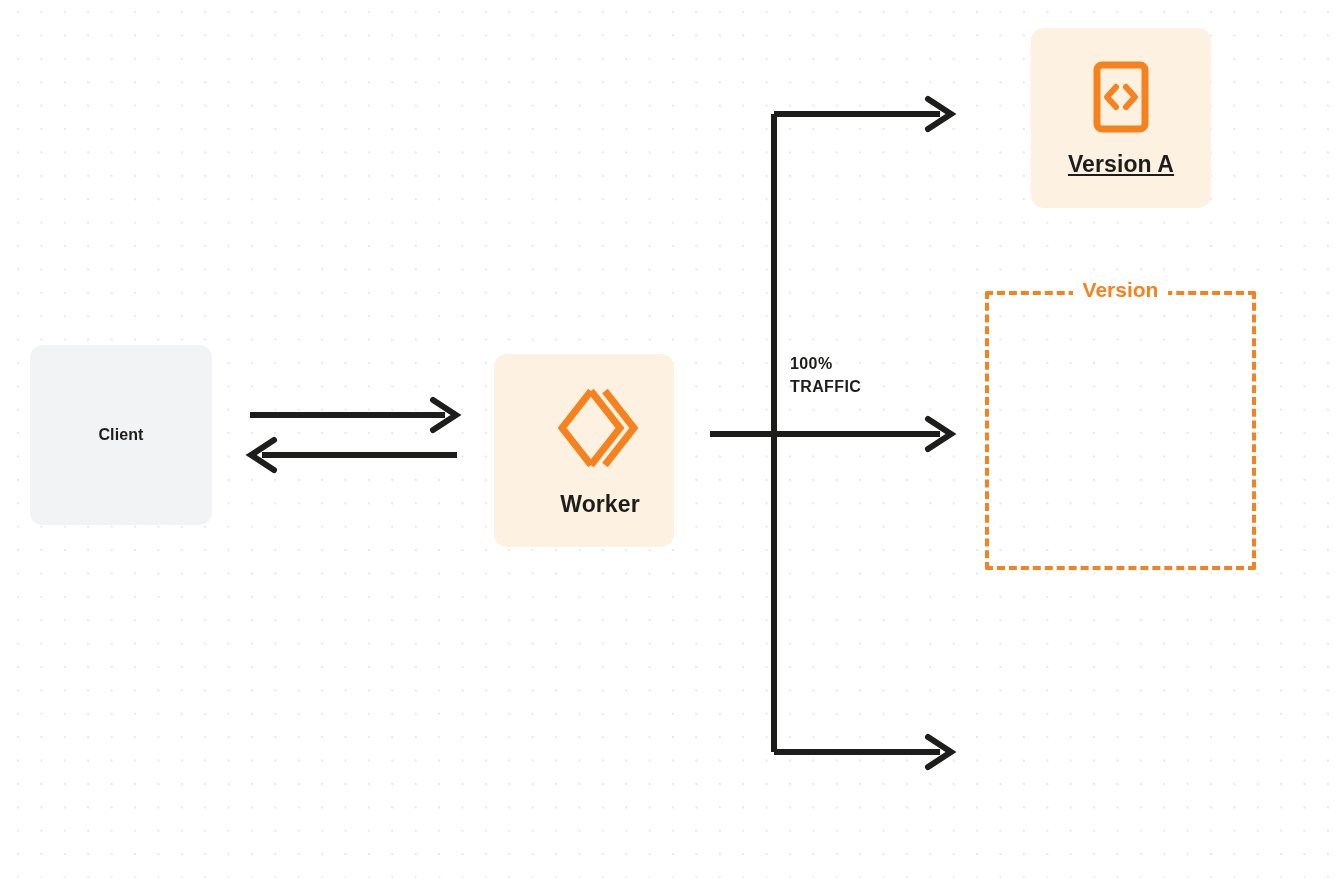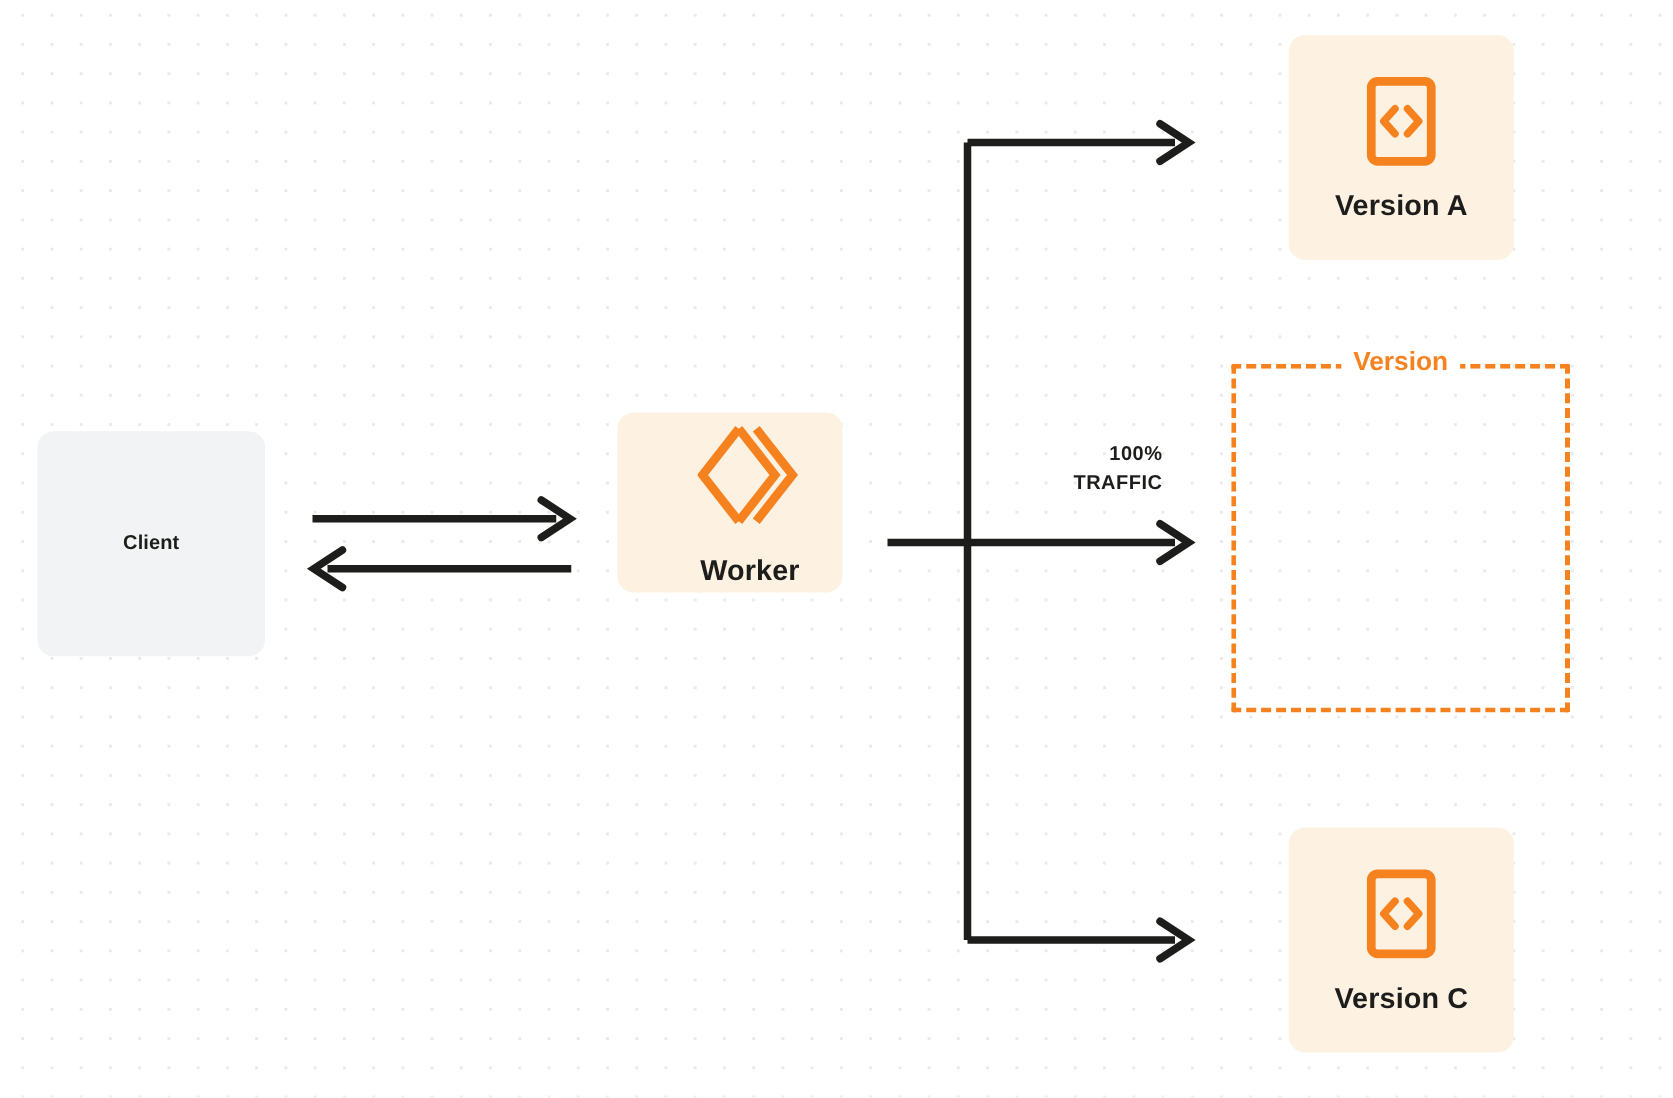--- a/index.html
+++ b/index.html
@@ -39,23 +39,23 @@
   .node-client {
     left: 30px;
     top: 345px;
     width: 182px;
     height: 180px;
     background: #f2f3f4;
   }
 
   .node-worker {
     left: 494px;
-    top: 330px;
+    top: 354px;
     width: 180px;
-    height: 144px;
+    height: 193px;
     background: #fdf1e2;
     padding-left: 32px;
   }
 
   .node-version {
     width: 180px;
     height: 180px;
     background: #fdf1e2;
     left: 1031px;
   }
@@ -67,21 +67,21 @@
   .node-label {
     font-size: 23px;
     font-weight: bold;
     color: #1d1d1b;
     letter-spacing: 0.1px;
     line-height: 1;
   }
 
   .node-client .node-label { font-size: 16px; }
   .node-worker .node-label { margin-top: 22px; }
-  .node-version .node-label { margin-top: 20px; }
+  .node-version .node-label { margin-top: 20px; text-decoration: underline; }
 
   .node-icon {
     display: block;
     line-height: 0;
   }
 
   
   .deployed-group {
     position: absolute;
     left: 985px;
@@ -105,21 +105,21 @@
     white-space: nowrap;
     line-height: 1;
   }
 
   
   .traffic-label {
     position: absolute;
     left: 790px;
     top: 352px;
     width: 140px;
-    text-align: right;
+    text-align: left;
     font-size: 16px;
     font-weight: bold;
     color: #1d1d1b;
     line-height: 1.45;
     letter-spacing: 0.4px;
   }
 
   
   .wires {
     position: absolute;
@@ -185,30 +185,20 @@
       <svg width="56" height="72" viewBox="0 0 56 72" aria-hidden="true">
         <rect x="4" y="4" width="48" height="64" rx="5" ry="5" fill="none" stroke="#f6821f" stroke-width="7"></rect>
         <polyline points="23,26 14,36 23,46" fill="none" stroke="#f6821f" stroke-width="6" stroke-linecap="round" stroke-linejoin="round"></polyline>
         <polyline points="33,26 42,36 33,46" fill="none" stroke="#f6821f" stroke-width="6" stroke-linecap="round" stroke-linejoin="round"></polyline>
       </svg>
     </span>
     <span class="node-label">Version A</span>
   </div>
 
 
-  <div class="node node-version node-version-c">
-    <span class="node-icon">
-      <svg width="56" height="72" viewBox="0 0 56 72" aria-hidden="true">
-        <rect x="4" y="4" width="48" height="64" rx="5" ry="5" fill="none" stroke="#f6821f" stroke-width="7"></rect>
-        <polyline points="23,26 14,36 23,46" fill="none" stroke="#f6821f" stroke-width="6" stroke-linecap="round" stroke-linejoin="round"></polyline>
-        <polyline points="33,26 42,36 33,46" fill="none" stroke="#f6821f" stroke-width="6" stroke-linecap="round" stroke-linejoin="round"></polyline>
-      </svg>
-    </span>
-    <span class="node-label">Version C</span>
-  </div>
 
   <div class="deployed-group">
     <span class="deployed-label">Version</span>
   </div>
 
   <div class="traffic-label">
     <div>100%</div>
     <div>TRAFFIC</div>
   </div>
 

